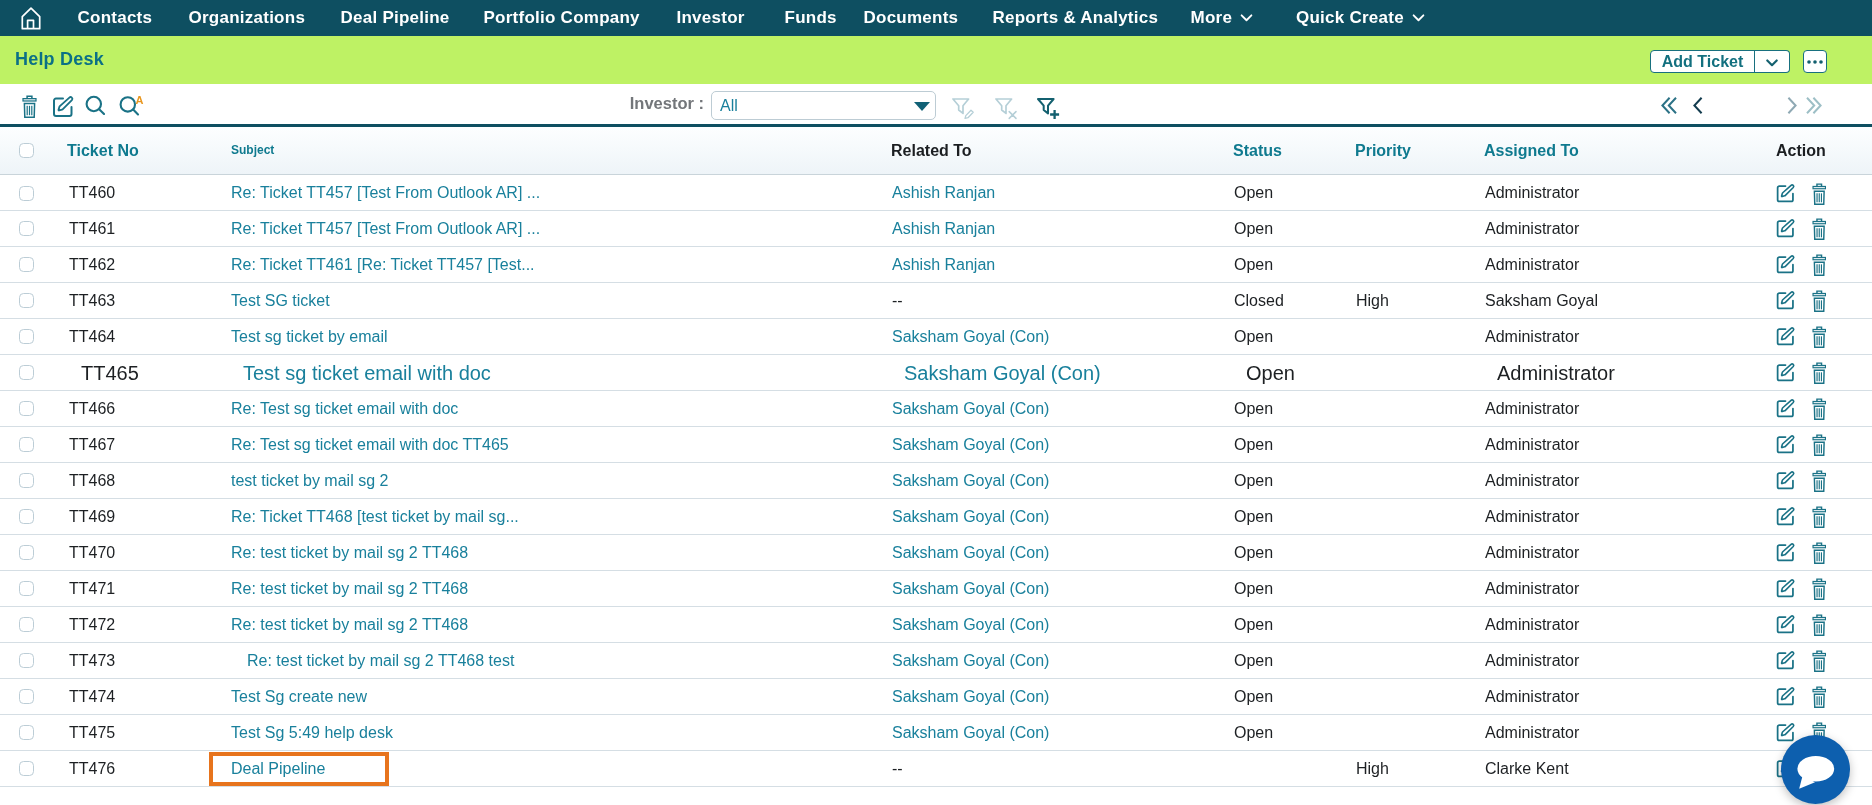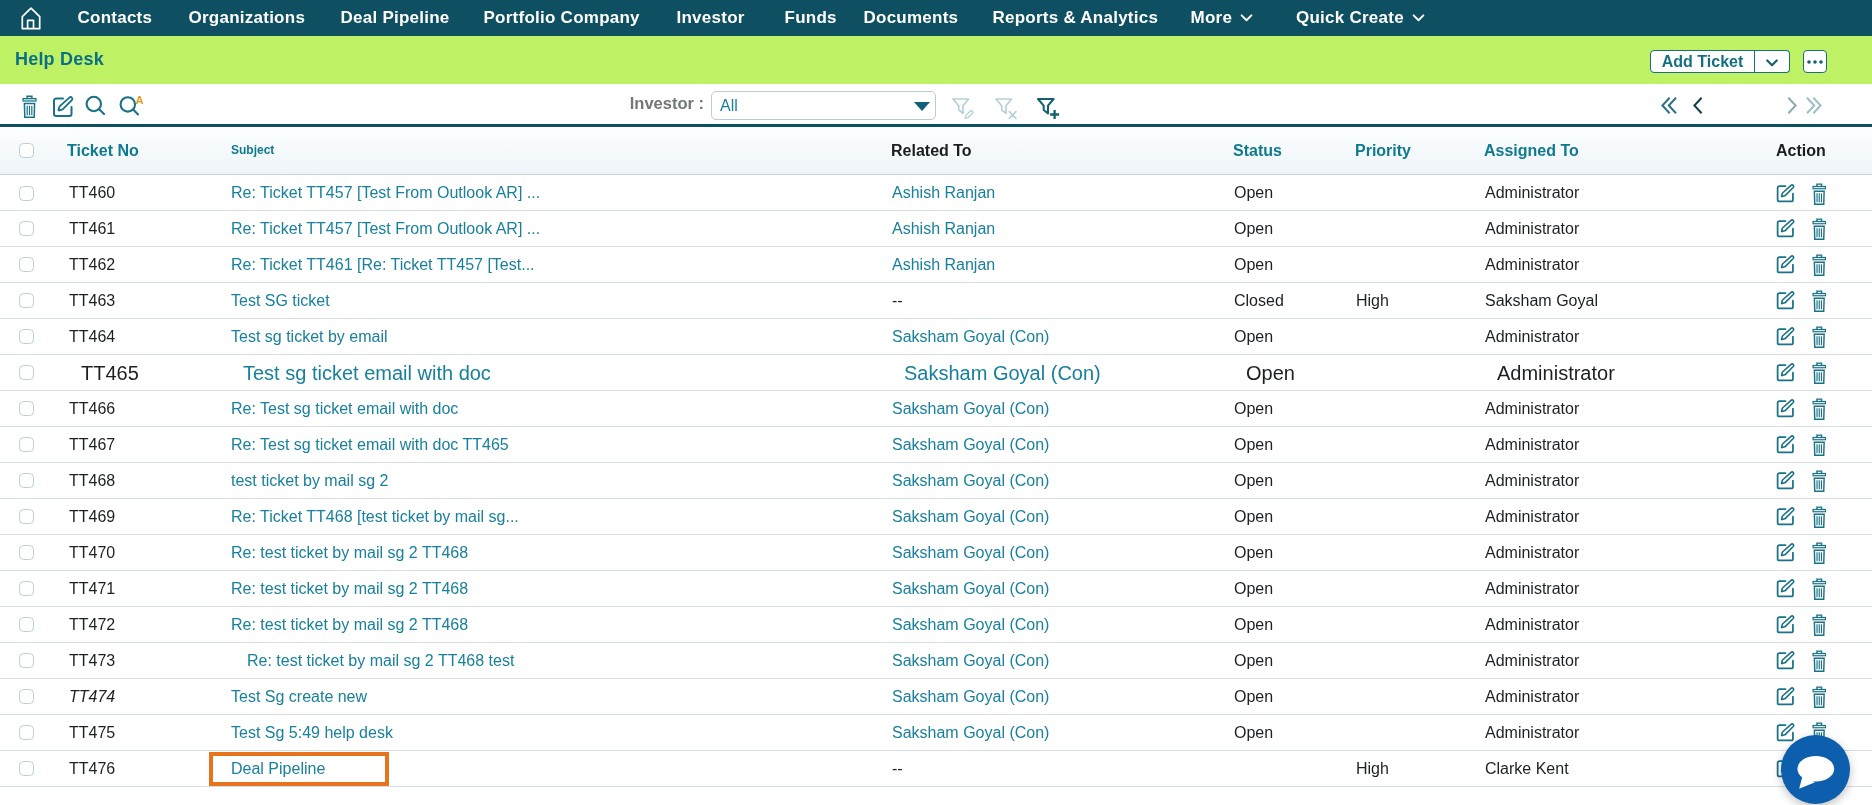--- a/index.html
+++ b/index.html
@@ -552,21 +552,21 @@
           <path d="M5.2 10.8 V20.2" stroke="#1a7286" stroke-width="1.2000000000000002"></path>
           <path d="M7.5 10.8 V20.2" stroke="#1a7286" stroke-width="1.2000000000000002"></path>
           <path d="M9.8 10.8 V20.2" stroke="#1a7286" stroke-width="1.2000000000000002"></path>
         </svg>
       </div>
     </div>
     <div class="row">
       <div class="cbx" style="position:absolute;left:19px;top:9.5px;"></div>
       <div style="position:absolute;left:0;top:50%;width:100%;height:0;">
         <div style="position:absolute;left:0;top:-9px;width:100%;height:18px;line-height:18px;font-size:16px;color:#1d2023;">
-          <span style="position:absolute;left:69px;font-style:italic;">TT474</span>
+          <span style="position:absolute;left:69px;">TT474</span>
           <span style="position:absolute;left:231px;color:#19809c;">Test Sg create new</span>
           <span style="position:absolute;left:892px;color:#19809c;">Saksham Goyal (Con)</span>
           <span style="position:absolute;left:1234px;">Open</span>
           <span style="position:absolute;left:1356px;"></span>
           <span style="position:absolute;left:1485px;">Administrator</span>
         </div>
       </div>
       <div style="position:absolute;left:1775px;top:7px;">
         <svg width="21" height="21" viewBox="0 0 24 24">
           <path d="M12 3.5H5a2 2 0 0 0-2 2v13.5a2 2 0 0 0 2 2h13.5a2 2 0 0 0 2-2V12" fill="none" stroke="#1a7286" stroke-width="2.0" stroke-linecap="round"></path>

